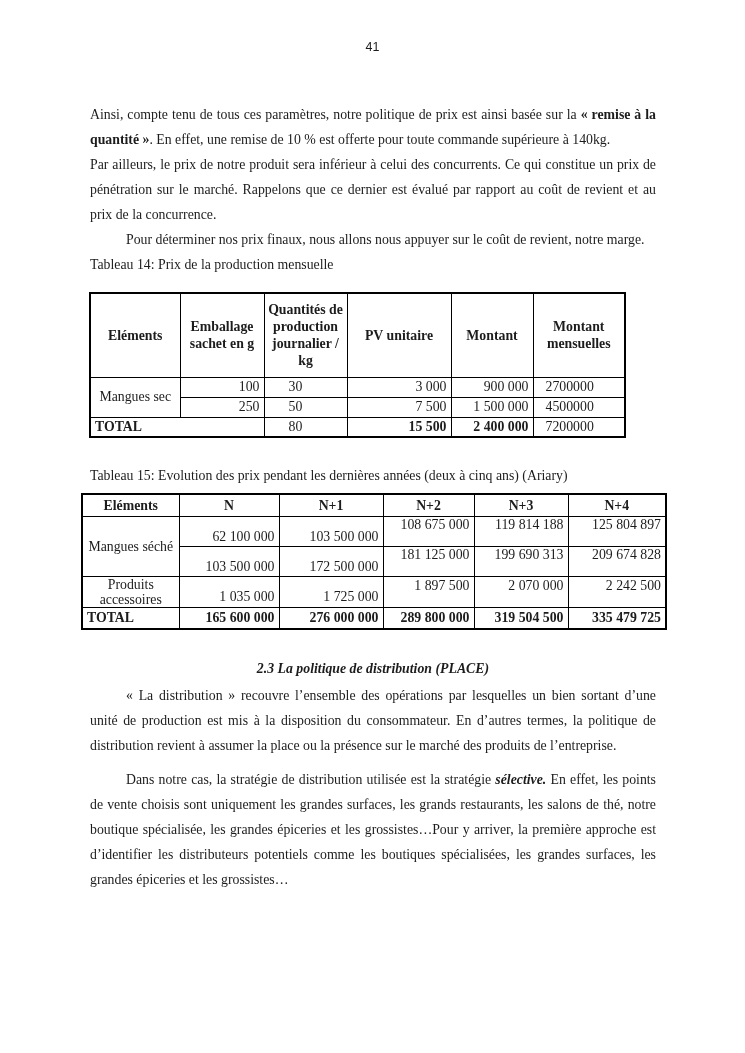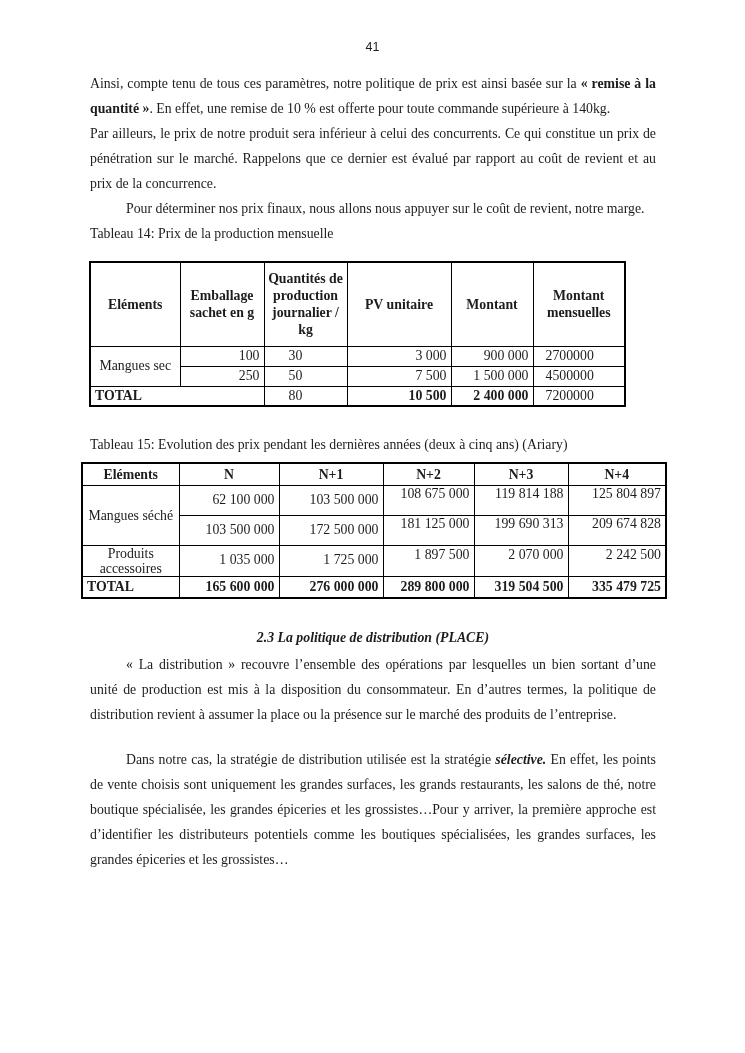--- a/index.html
+++ b/index.html
@@ -14,21 +14,21 @@
     overflow:hidden;
     margin:0 auto;
   }
   .page-number{
     text-align:center;line-height:19px;
     font-family:"Liberation Sans","DejaVu Sans",sans-serif;
     font-size:12.5px;
   }
   .content{margin-left:90px;margin-right:89px;}
   p{margin:0;line-height:25px;text-align:justify;}
-  p.first{margin-top:14px;}
+  p.first{margin-top:45px;}
   .indent{text-indent:36px;}
   .b{font-weight:bold;}
   .bi{font-weight:bold;font-style:italic;}
   .table-title{font-weight:normal;text-align:left;line-height:25px;}
   .t15-title{margin-top:25px;}
   .section-heading{
     font-weight:bold;text-align:center;line-height:25px;margin-top:26px;font-style:italic;
   }
   table{
     border-collapse:collapse;
@@ -54,26 +54,26 @@
   .t14 .total-label{text-align:left;font-weight:bold;}
   
   .t15{width:584px;margin-left:-9px;margin-top:5px;}
   .t15 tr.head{height:21px;}
   .t15 tr.data{height:23px;}
   .t15 tr.acc{height:29px;}
   .t15 tr.total{height:21px;}
   .t15 td{line-height:16px;}
   .t15 .el{text-align:center;vertical-align:middle;line-height:15px;}
   .t15 .r{text-align:right;}
-  .t15 .va-t{vertical-align:top;padding-top:6px;}
+  .t15 .va-t{vertical-align:top;padding-top:12px;}
   .t15 .va-b{vertical-align:bottom;padding-bottom:13px;}
   .t15 .total-label{text-align:left;font-weight:bold;vertical-align:middle;}
   .t15 tr.total td{font-weight:bold;vertical-align:middle;}
   .para-block{margin-top:2px;}
-  .p5{margin-top:20px;}
+  .p5{margin-top:9px;}
 </style>
 </head>
 <body>
 
 <div class="page">
   <div class="page-number">41</div>
 
   <div class="content">
 
     <p class="first"><span>Ainsi, compte tenu de tous ces paramètres, notre politique de prix est ainsi basée sur la </span><span class="b">« remise à la quantité »</span><span>. En effet, une remise de 10 % est offerte pour toute commande supérieure à 140kg.</span></p>
@@ -113,21 +113,21 @@
       <tr class="data">
         <td class="r">250</td>
         <td class="q">50</td>
         <td class="r">7 500</td>
         <td class="r">1 500 000</td>
         <td class="m">4500000</td>
       </tr>
       <tr class="data">
         <td class="total-label" colspan="2">TOTAL</td>
         <td class="q">80</td>
-        <td class="r b">10 500</td>
+        <td class="r b">15 500</td>
         <td class="r b">2 400 000</td>
         <td class="m">7200000</td>
       </tr>
     </tbody>
       </table>
 
     <p class="table-title t15-title">Tableau 15: Evolution des prix pendant les dernières années (deux à cinq ans) (Ariary)</p>
 
     <table class="t15">
       <colgroup>

